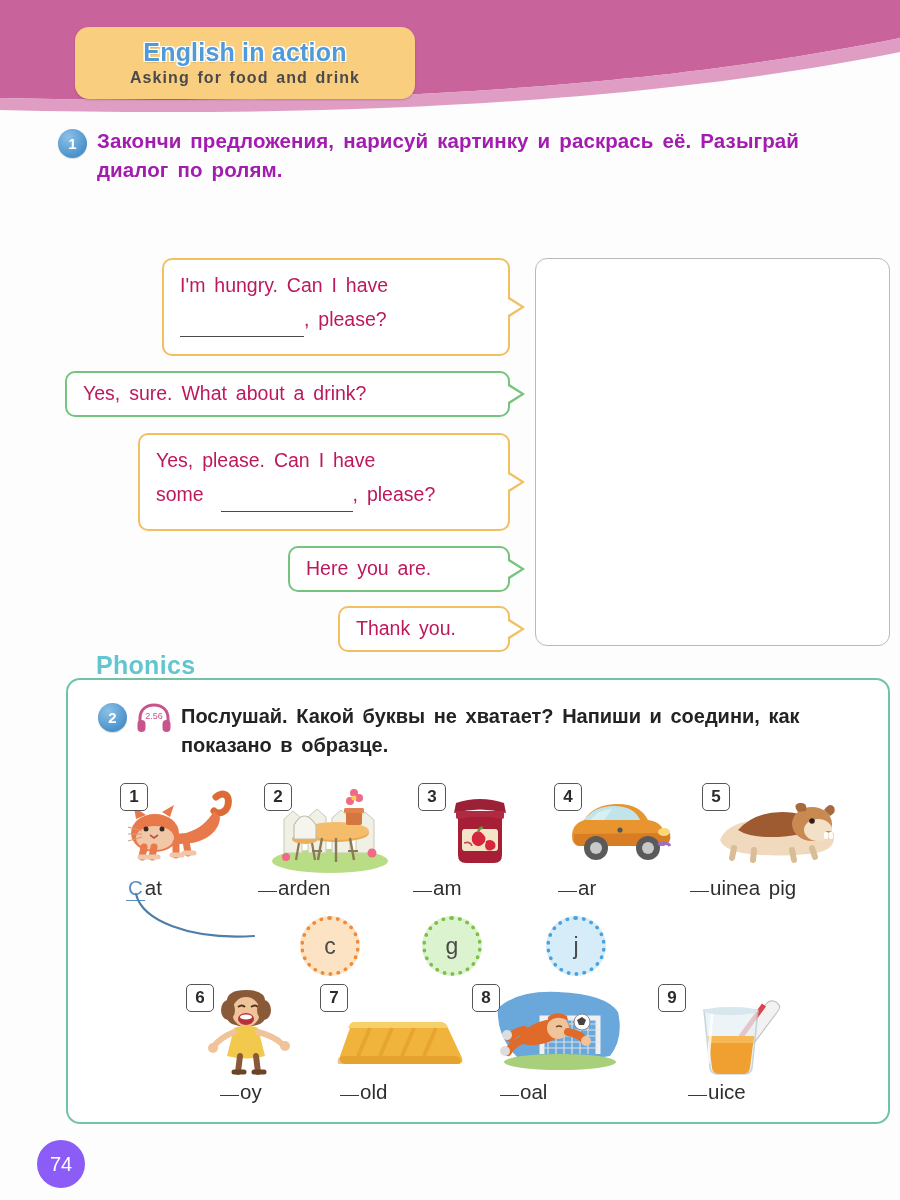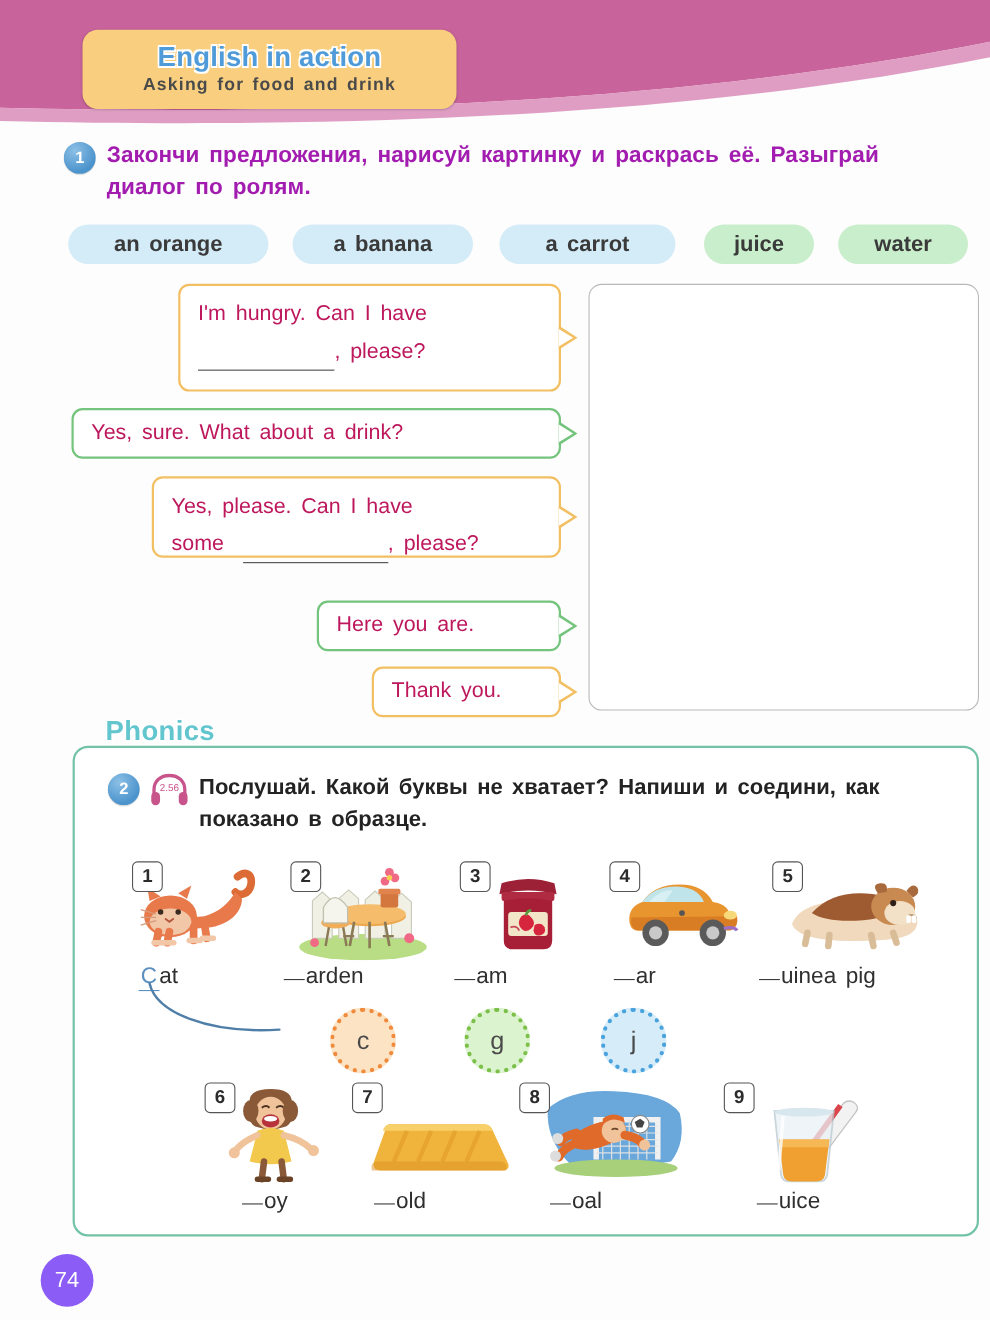--- a/index.html
+++ b/index.html
@@ -348,46 +348,39 @@
     <div class="eia-sub">Asking for food and drink</div>
   </div>
 
   <div class="ex1">
     <div class="ex-head">
       <div class="num-badge">1</div>
       <div class="instr">Закончи предложения, нарисуй картинку и раскрась её. Разыграй диалог по ролям.</div>
     </div>
   </div>
 
-  <div class="chips">
-    <div class="chip blue" style="width:182px;margin-left:0">an orange</div>
-    <div class="chip blue" style="width:164px;margin-left:22px">a banana</div>
-    <div class="chip blue" style="width:160px;margin-left:24px">a carrot</div>
-    <div class="chip green" style="width:100px;margin-left:26px">juice</div>
-    <div class="chip green" style="width:118px;margin-left:22px">water</div>
-  </div>
 
   <div class="bubbles">
 
     <div class="bubble" style="left:102px; top:0px; width:348px; height:98px;">
       <span class="tail"></span>
       <span class="tail-in"></span>
       <div>I'm hungry.  Can  I  have</div>
       <div>
         <span class="blank" style="width:124px">&nbsp;</span><span>,  please?</span>
       </div>
     </div>
 
     <div class="bubble green" style="left:5px; top:113px; width:445px; height:46px; display:flex; align-items:center;">
       <span class="tail"></span>
       <span class="tail-in"></span>
       <span>Yes,  sure.  What  about  a  drink?</span>
     </div>
 
-    <div class="bubble" style="left:78px; top:175px; width:372px; height:74px;">
+    <div class="bubble" style="left:78px; top:175px; width:372px; height:98px;">
       <span class="tail"></span>
       <span class="tail-in"></span>
       <div>Yes,  please.  Can  I  have</div>
       <div>
         <span>some</span>
         <span class="blank" style="width:132px; margin-left:8px">&nbsp;</span><span>,  please?</span>
       </div>
     </div>
 
     <div class="bubble green" style="left:228px; top:288px; width:222px; height:46px; display:flex; align-items:center;">

